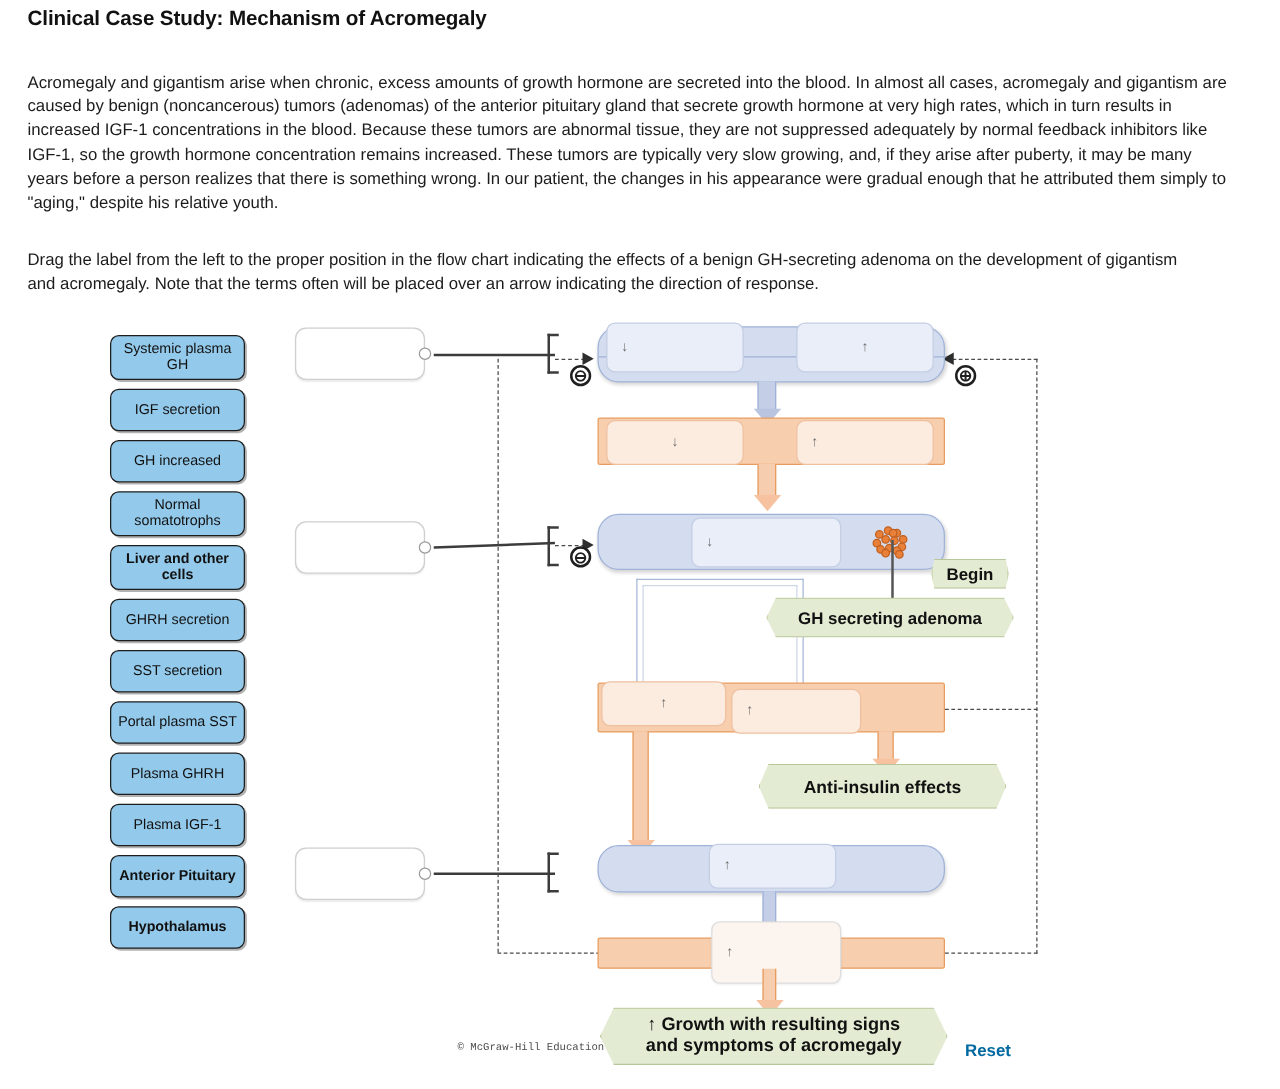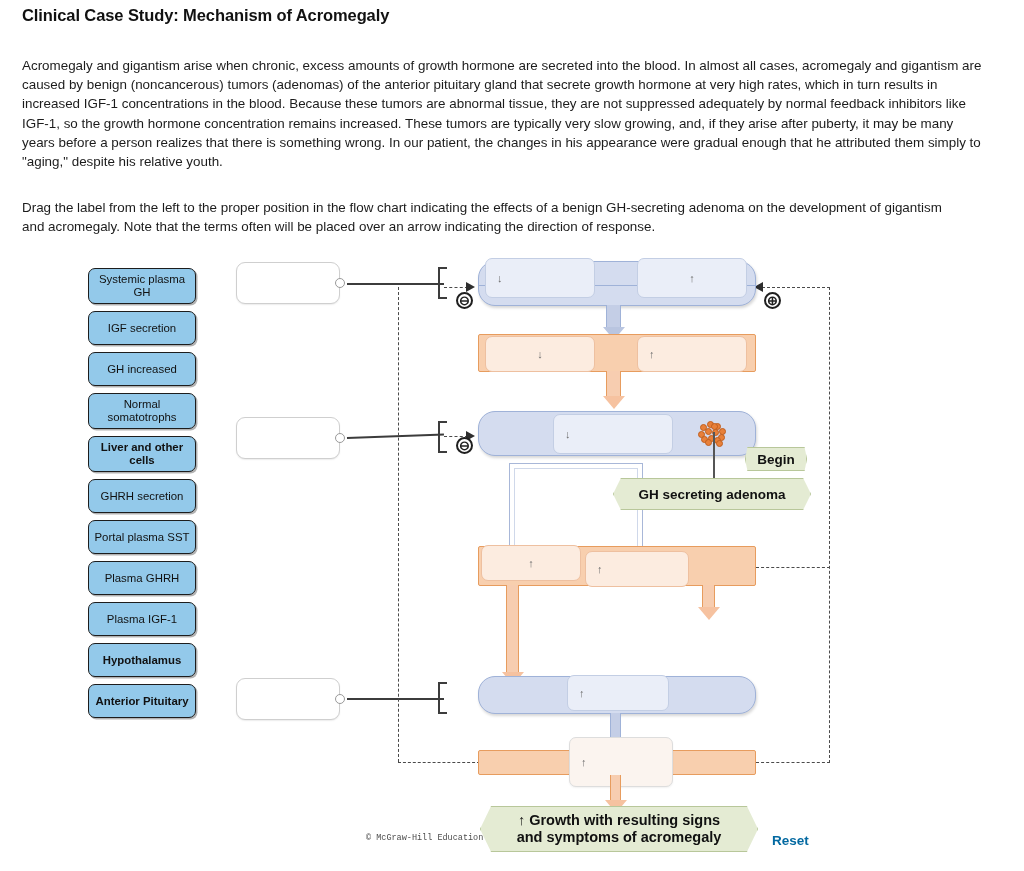--- a/index.html
+++ b/index.html
@@ -285,25 +285,26 @@
   <div class="prose" id="para-1">Acromegaly and gigantism arise when chronic, excess amounts of growth hormone are secreted into the blood.  In almost all cases, acromegaly and gigantism are caused by benign (noncancerous) tumors (adenomas) of the anterior pituitary gland that secrete growth hormone at very high rates, which in turn results in increased IGF-1 concentrations in the blood.  Because these tumors are abnormal tissue, they are not suppressed adequately by normal feedback inhibitors like IGF-1, so the growth hormone concentration remains increased.  These tumors are typically very slow growing, and, if they arise after puberty, it may be many years before a person realizes that there is something wrong.  In our patient, the changes in his appearance were gradual enough that he attributed them simply to "aging," despite his relative youth.</div>
   <div class="prose" id="para-2">Drag the label from the left to the proper position in the flow chart indicating the effects of a benign GH-secreting adenoma on the development of gigantism and acromegaly.  Note that the terms often will be placed over an arrow indicating the direction of response.</div>
 
   <div id="label-palette">
     <div class="palette-label two-line">Systemic plasma GH</div>
     <div class="palette-label">IGF secretion</div>
     <div class="palette-label">GH increased</div>
     <div class="palette-label two-line">Normal somatotrophs</div>
     <div class="palette-label two-line bold">Liver and other cells</div>
     <div class="palette-label">GHRH secretion</div>
+    <div class="palette-label">SST secretion</div>
     <div class="palette-label two-line">Portal plasma SST</div>
     <div class="palette-label">Plasma GHRH</div>
     <div class="palette-label">Plasma IGF-1</div>
+    <div class="palette-label two-line bold">Anterior Pituitary</div>
     <div class="palette-label bold">Hypothalamus</div>
-    <div class="palette-label two-line bold">Anterior Pituitary</div>
   </div>
 
   <div class="dropzone" style="left:236px; top:262px;">
     <span class="dz-knob"></span>
   </div>
   <div class="dropzone" style="left:236px; top:417px;">
     <span class="dz-knob"></span>
   </div>
   <div class="dropzone" style="left:236px; top:678px;">
     <span class="dz-knob"></span>
@@ -407,20 +408,21 @@
   <div class="blockarrow" style="left:506px; top:585px;">
     <div class="ba-stem o" style="left:0; top:0; width:13px; height:88px;"></div>
     <div class="ba-head o" style="left:-4.5px; top:87px;"></div>
   </div>
 
   <div class="blockarrow" style="left:702px; top:585px;">
     <div class="ba-stem o" style="left:0; top:0; width:13px; height:23px;"></div>
     <div class="ba-head o" style="left:-4.5px; top:22px;"></div>
   </div>
 
+  <div class="hex" style="left:607px; top:611px; width:198px; height:36px; font-size:14px;">Anti-insulin effects</div>
 
   <div class="band blue" style="left:478px; top:676px; width:278px; height:38px;">
     <div class="slot blue-slot" style="left:88px; top:-2px; width:102px; height:36px;">
       <span class="dir">↑</span>
     </div>
   </div>
 
   <div class="blockarrow" style="left:610px; top:713px;">
     <div class="ba-stem b" style="left:0; top:0; width:11px; height:29px;"></div>
     <div class="ba-head b" style="left:-5.5px; top:28px;"></div>

